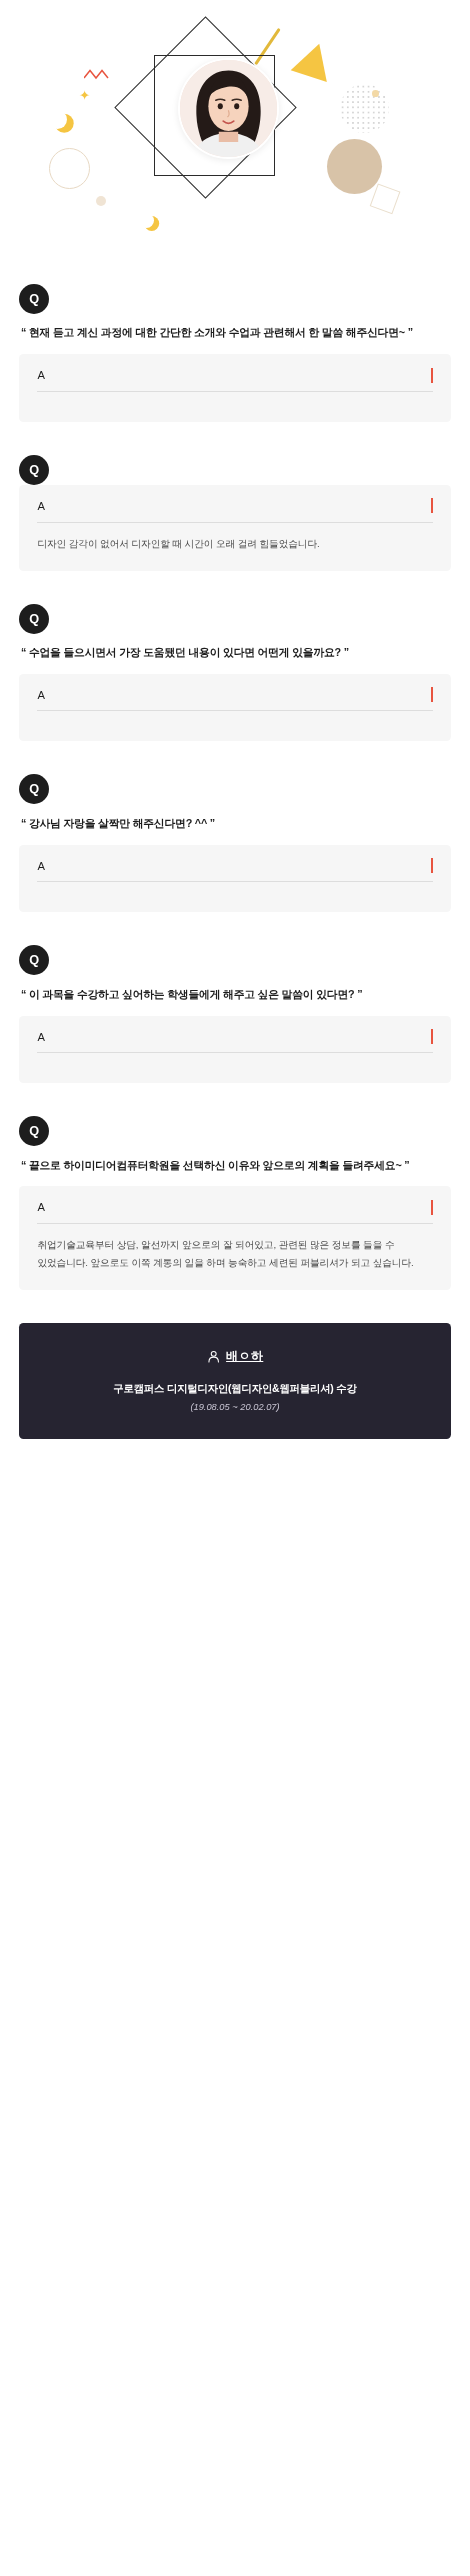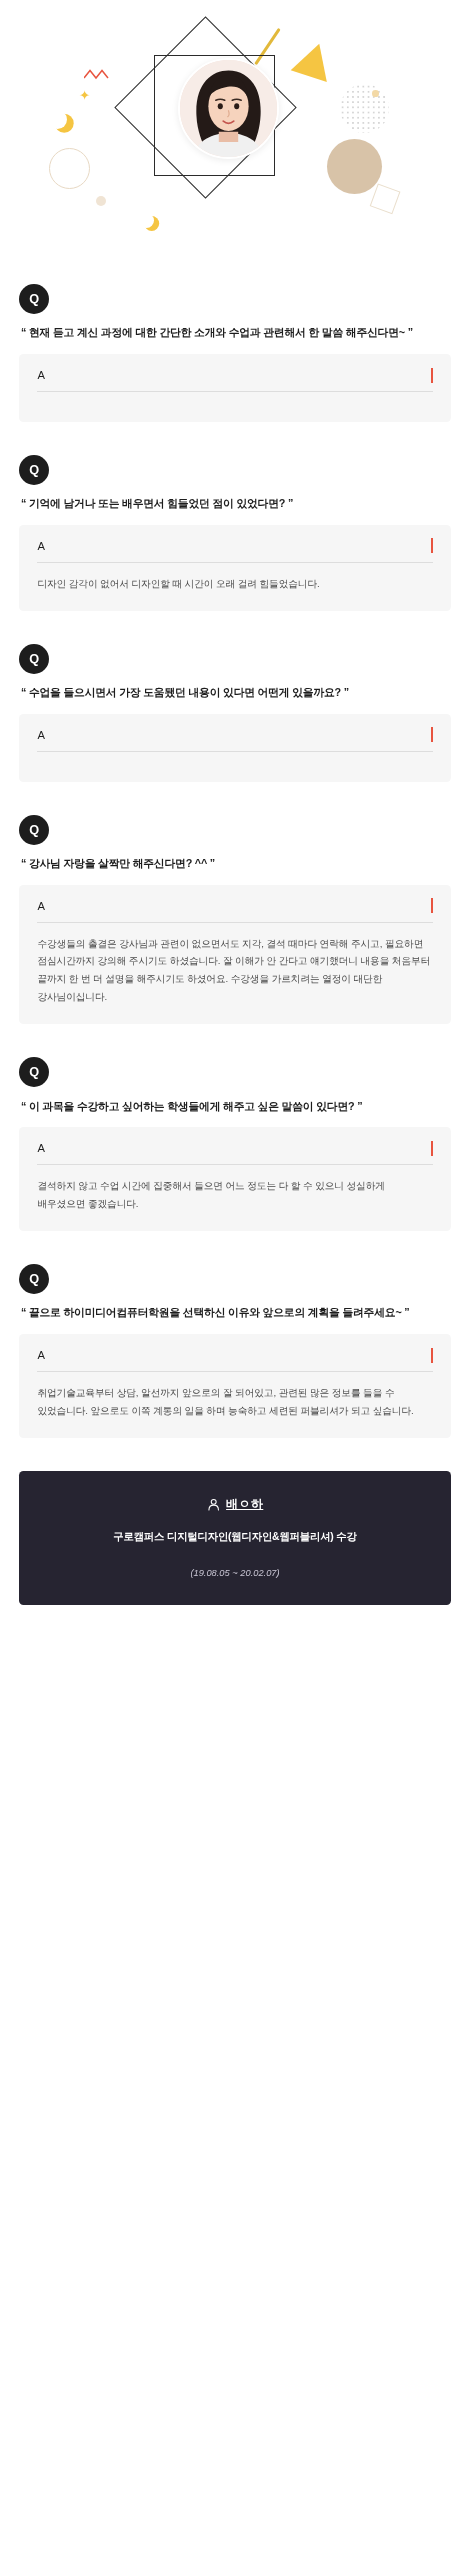--- a/index.html
+++ b/index.html
@@ -220,21 +220,21 @@
   }
   .footer-course {
     font-size: 10.4px;
     font-weight: bold;
     line-height: 1.6;
     letter-spacing: -0.2px;
   }
   .footer-period {
     font-size: 9.3px;
     color: #c9c6d4;
-    margin-top: 22px;
+    margin-top: 4px;
     font-style: italic;
   }
 </style>
 </head>
 <body>
 
 <div class="page">
 
   <div class="hero">
     <div class="hero-deco d-dotgrid"></div>
@@ -289,21 +289,20 @@
       <div class="q-text">“ 현재 듣고 계신 과정에 대한 간단한 소개와 수업과 관련해서 한 말씀 해주신다면~ ”</div>
       <div class="a-card">
         <div class="a-head">A</div>
         <div class="a-accent"></div>
         <hr class="a-rule">
       </div>
     </div>
 
     <div class="qa-item">
       <div class="q-badge">Q</div>
-      <div class="q-text">“ 기억에 남거나 또는 배우면서 힘들었던 점이 있었다면? ”</div>
       <div class="a-card">
         <div class="a-head">A</div>
         <div class="a-accent"></div>
         <hr class="a-rule">
         <div class="a-text">디자인 감각이 없어서 디자인할 때 시간이 오래 걸려 힘들었습니다.</div>
       </div>
     </div>
 
     <div class="qa-item">
       <div class="q-badge">Q</div>
@@ -315,32 +314,30 @@
       </div>
     </div>
 
     <div class="qa-item">
       <div class="q-badge">Q</div>
       <div class="q-text">“ 강사님 자랑을 살짝만 해주신다면? ^^ ”</div>
       <div class="a-card">
         <div class="a-head">A</div>
         <div class="a-accent"></div>
         <hr class="a-rule">
-        <div class="a-text">수강생들의 출결은 강사님과 관련이 없으면서도 지각, 결석 때마다 연락해 주시고, 필요하면 점심시간까지 강의해 주시기도 하셨습니다. 잘 이해가 안 간다고 얘기했더니 내용을 처음부터 끝까지 한 번 더 설명을 해주시기도 하셨어요. 수강생을 가르치려는 열정이 대단한 강사님이십니다.</div>
       </div>
     </div>
 
     <div class="qa-item">
       <div class="q-badge">Q</div>
       <div class="q-text">“ 이 과목을 수강하고 싶어하는 학생들에게 해주고 싶은 말씀이 있다면? ”</div>
       <div class="a-card">
         <div class="a-head">A</div>
         <div class="a-accent"></div>
         <hr class="a-rule">
-        <div class="a-text">결석하지 않고 수업 시간에 집중해서 들으면 어느 정도는 다 할 수 있으니 성실하게 배우셨으면 좋겠습니다.</div>
       </div>
     </div>
 
     <div class="qa-item">
       <div class="q-badge">Q</div>
       <div class="q-text">“ 끝으로 하이미디어컴퓨터학원을 선택하신 이유와 앞으로의 계획을 들려주세요~ ”</div>
       <div class="a-card">
         <div class="a-head">A</div>
         <div class="a-accent"></div>
         <hr class="a-rule">

